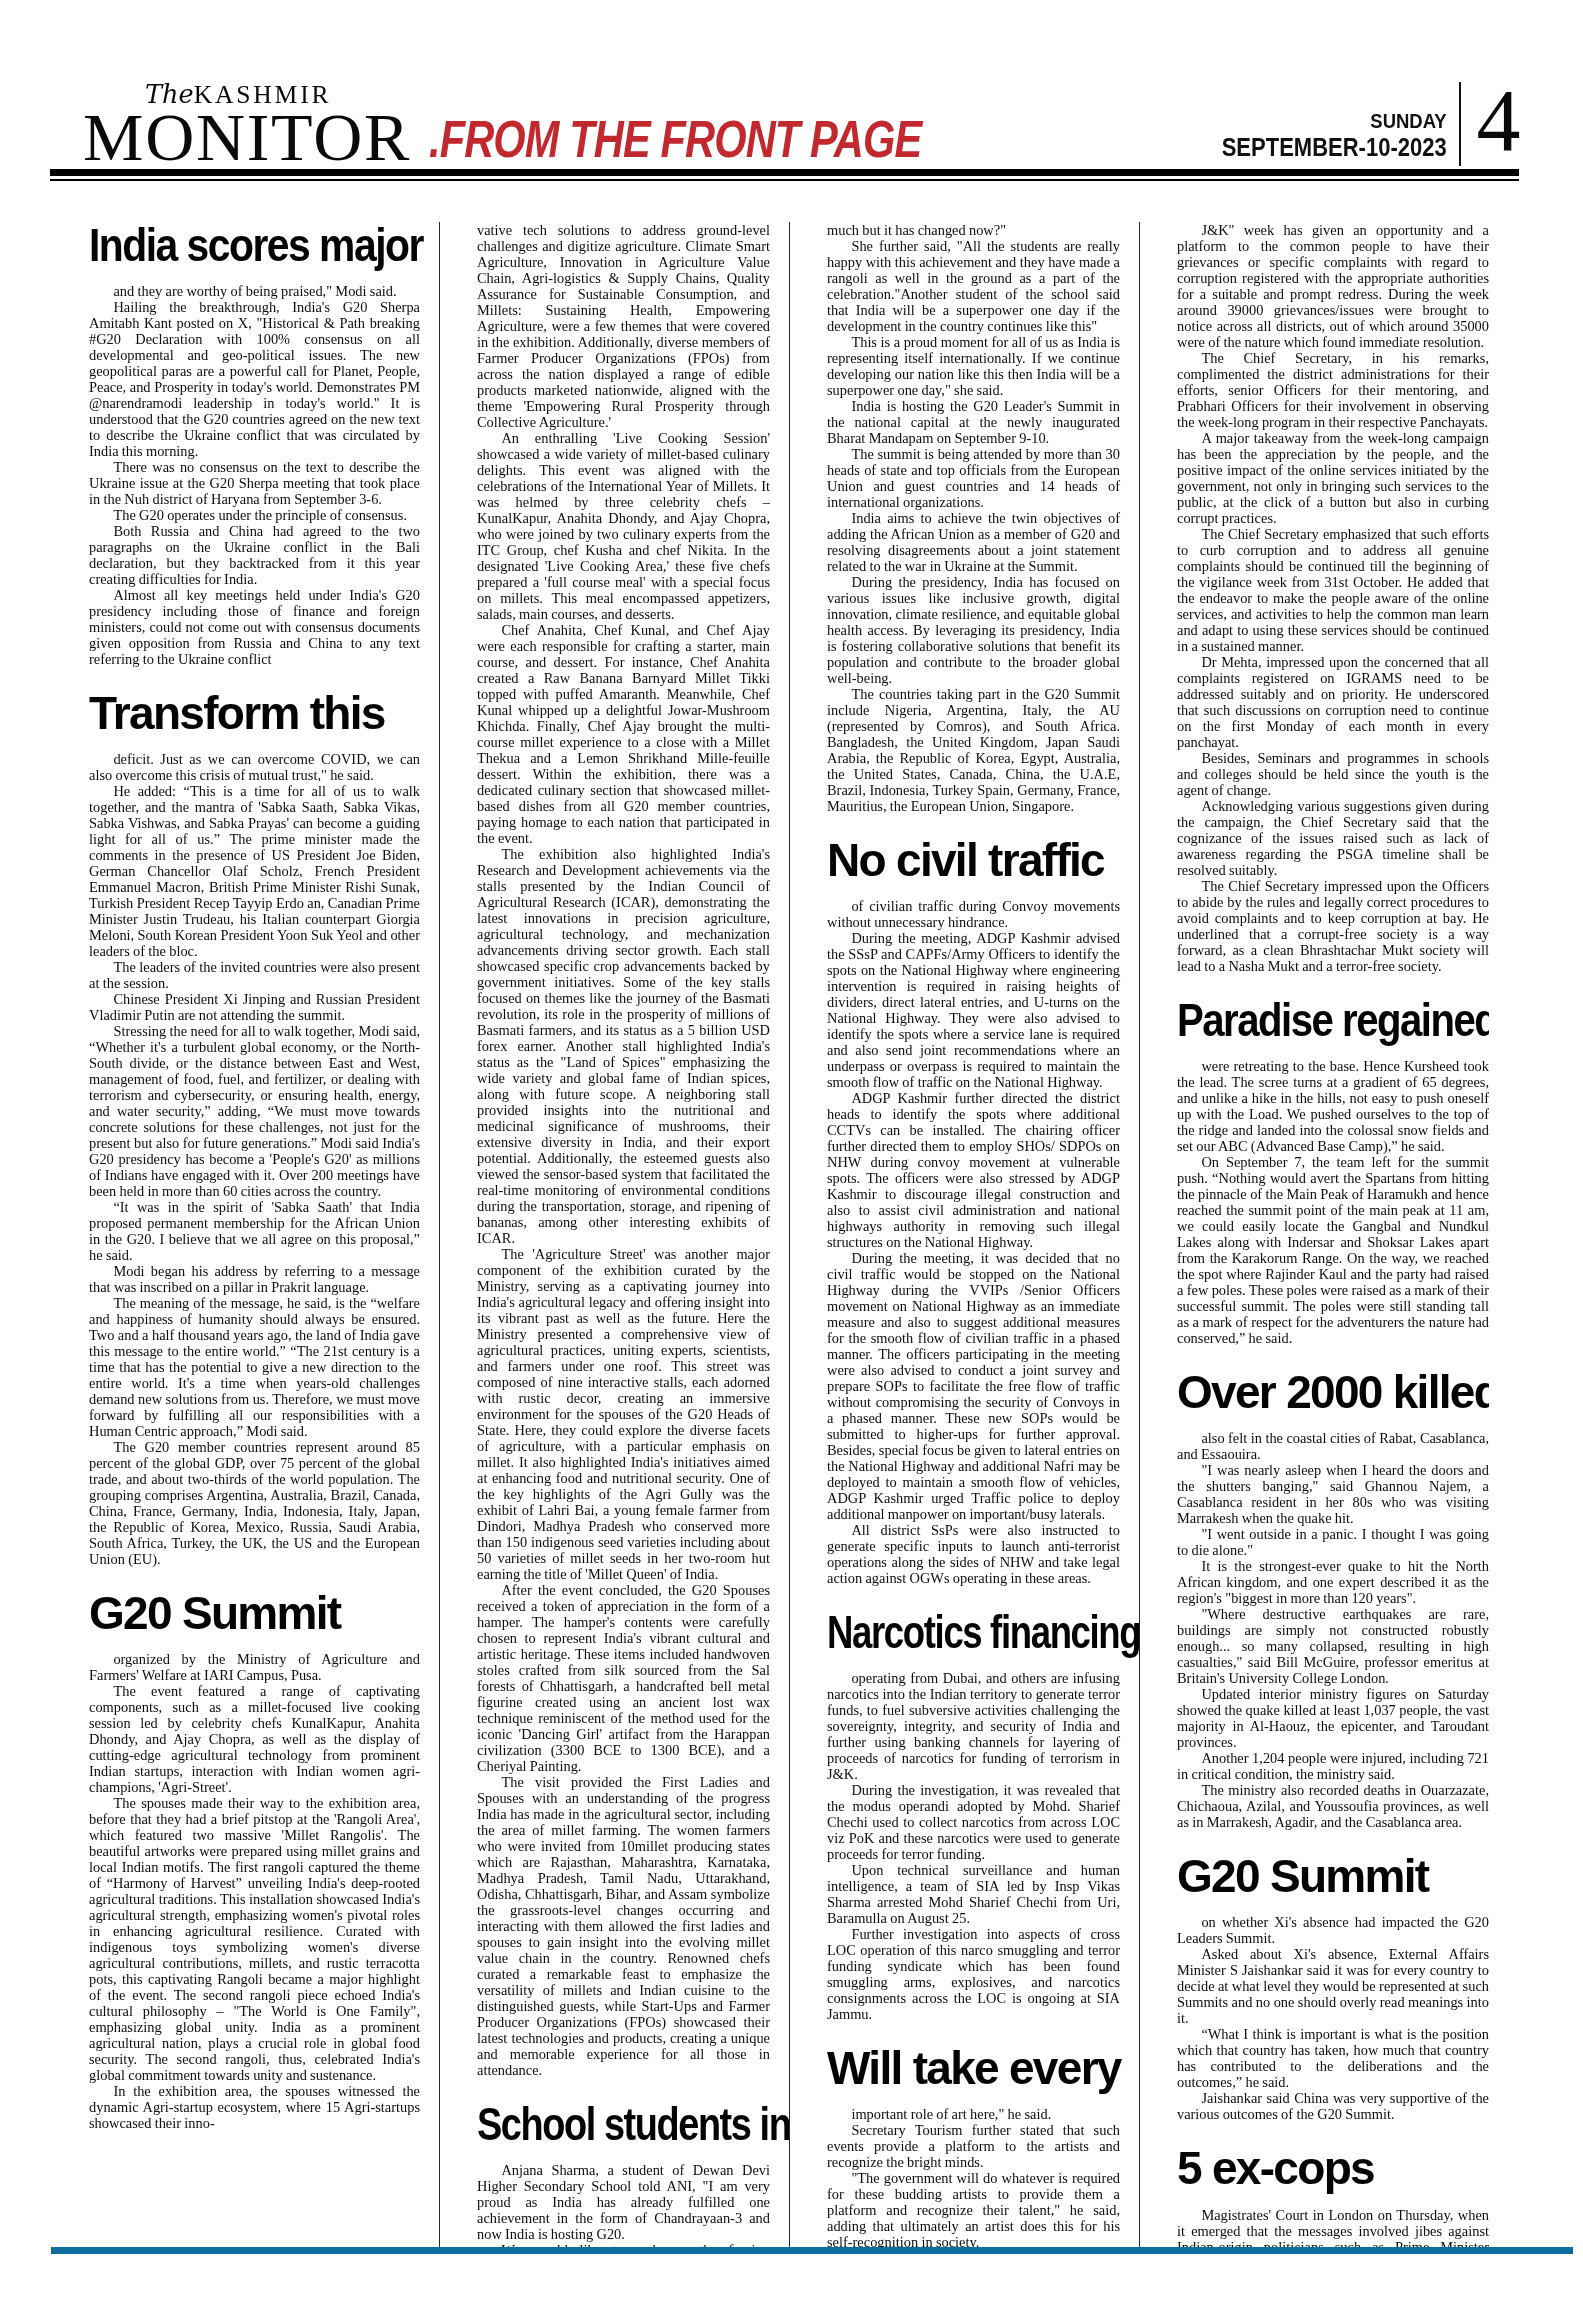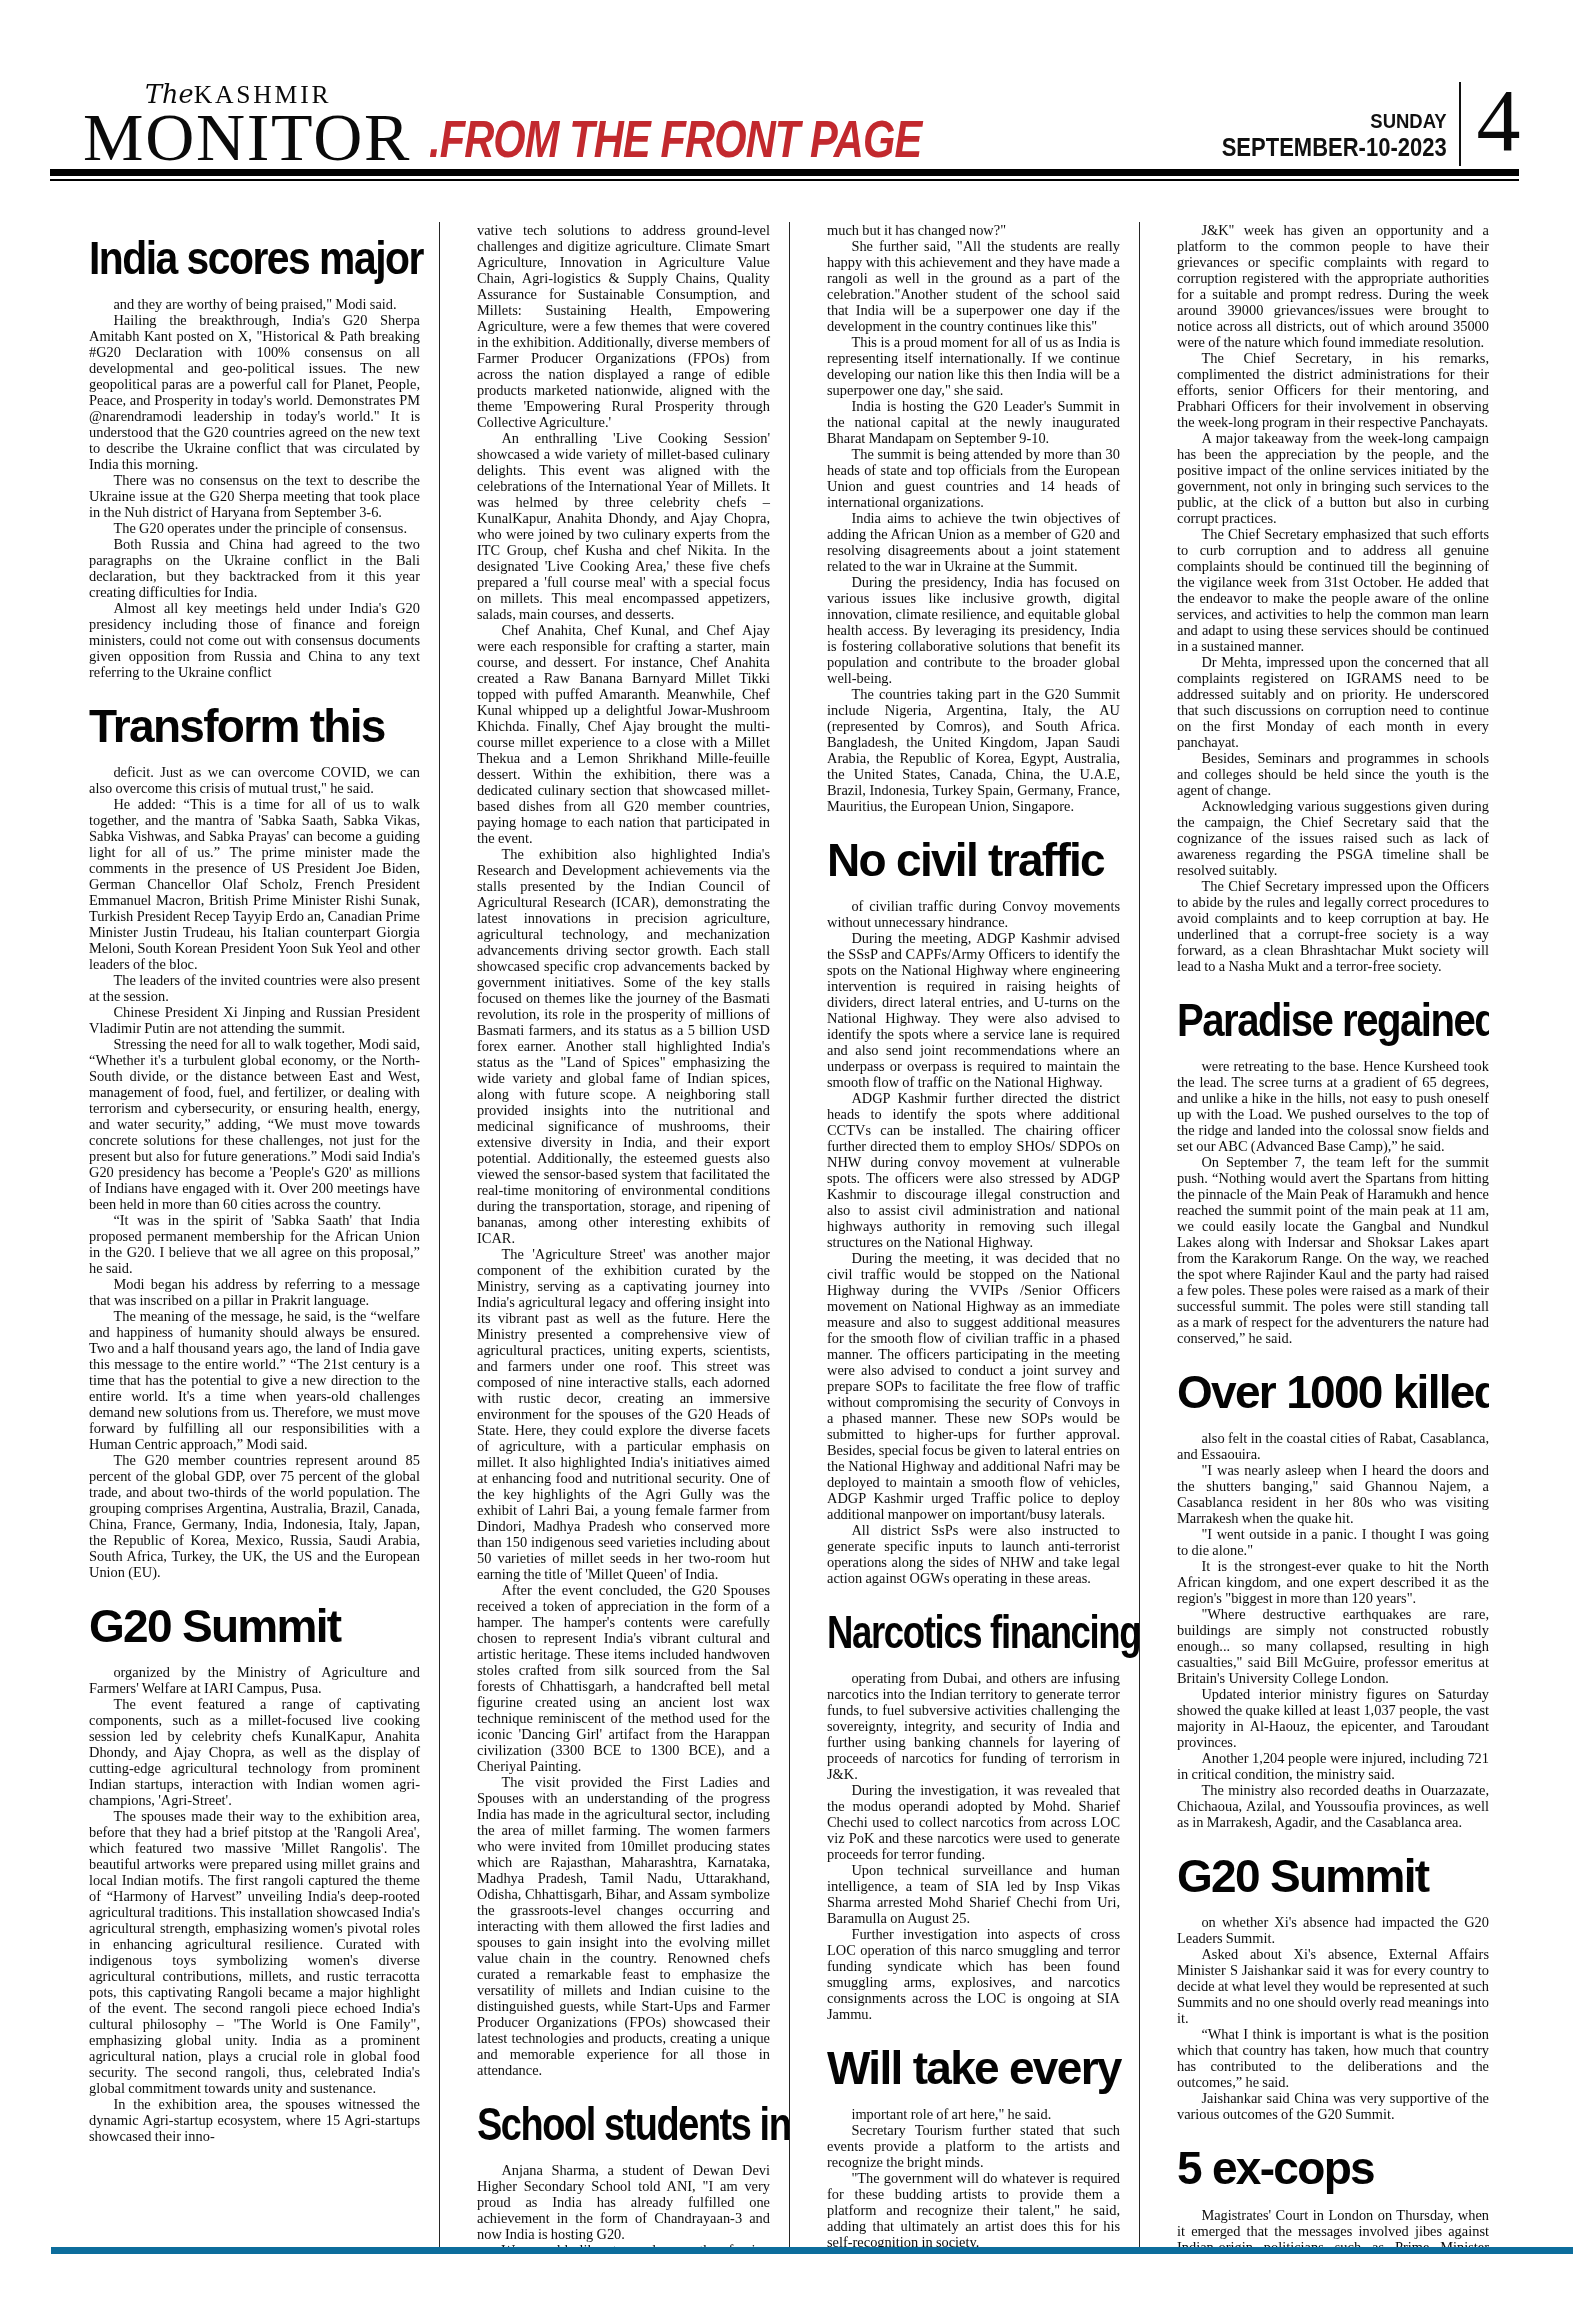--- a/index.html
+++ b/index.html
@@ -33,21 +33,21 @@
     display:grid;grid-template-columns:repeat(4,1fr);
   }
   .col{padding:0 19px;overflow:hidden;}
   .col:first-child{padding-left:0;}
   .col:last-child{padding-right:0;}
   .col + .col{border-left:1.7px solid #262626;padding-left:37px;}
   .headline{
     margin:23px 0 13.3px 0;font-family:"Liberation Sans",sans-serif;font-weight:bold;
     font-size:46px;line-height:1.04;letter-spacing:-1.7px;color:#040404;white-space:nowrap;overflow:visible;
   }
-  .headline:first-child{margin-top:13px;}
+  .headline:first-child{margin-top:0;}
   .headline .hl{display:inline-block;transform-origin:left bottom;}
   .para{
     margin:0;font-size:14.4px;line-height:16px;text-align:justify;text-indent:24.4px;
     word-spacing:-0.3px;color:#0d0d0d;
   }
   .para.noindent{text-indent:0;}
   
   .bottom-bar{position:absolute;left:51px;right:10px;top:2247px;height:7.2px;background:var(--blue);}
 </style>
 </head>
@@ -139,21 +139,21 @@
       <p class="para">The Chief Secretary, in his remarks, complimented the district administrations for their efforts, senior Officers for their mentoring, and Prabhari Officers for their involvement in observing the week-long program in their respective Panchayats.</p>
       <p class="para">A major takeaway from the week-long campaign has been the appreciation by the people, and the positive impact of the online services initiated by the government, not only in bringing such services to the public, at the click of a button but also in curbing corrupt practices.</p>
       <p class="para">The Chief Secretary emphasized that such efforts to curb corruption and to address all genuine complaints should be continued till the beginning of the vigilance week from 31st October. He added that the endeavor to make the people aware of the online services, and activities to help the common man learn and adapt to using these services should be continued in a sustained manner.</p>
       <p class="para">Dr Mehta, impressed upon the concerned that all complaints registered on IGRAMS need to be addressed suitably and on priority. He underscored that such discussions on corruption need to continue on the first Monday of each month in every panchayat.</p>
       <p class="para">Besides,  Seminars and programmes in schools and colleges should be held since the youth is the agent of change.</p>
       <p class="para">Acknowledging various suggestions given during the campaign, the Chief Secretary said that the cognizance of the issues raised such as lack of awareness regarding the PSGA timeline shall be resolved suitably.</p>
       <p class="para">The Chief Secretary impressed upon the Officers to abide by the rules and legally correct procedures to avoid complaints and to keep corruption at bay. He underlined that a corrupt-free society is a way forward, as a clean Bhrashtachar Mukt society will lead to a Nasha Mukt and a terror-free society.</p>
       <h2 class="headline"><span class="hl" style="transform: scaleX(0.872);">Paradise regained:</span></h2>
       <p class="para">were retreating to the base. Hence Kursheed took the lead. The scree turns at a gradient of 65 degrees, and unlike a hike in the hills, not easy to push oneself up with the Load. We pushed ourselves to the top of the ridge and landed into the colossal snow fields and set our ABC (Advanced Base Camp),” he said.</p>
       <p class="para">On September 7, the team left for the summit push. “Nothing would avert the Spartans from hitting the pinnacle of the Main Peak of Haramukh and hence reached the summit point of the main peak at 11 am, we could easily locate the Gangbal and Nundkul Lakes along with Indersar and Shoksar Lakes apart from the Karakorum Range.  On the way, we reached the spot where Rajinder Kaul and the party had raised a few poles. These poles were raised as a mark of their successful summit. The poles were still standing tall as a mark of respect for the adventurers the nature had conserved,” he said.</p>
-      <h2 class="headline"><span class="hl">Over 1000 killed</span></h2>
+      <h2 class="headline"><span class="hl">Over 2000 killed</span></h2>
       <p class="para">also felt in the coastal cities of Rabat, Casablanca, and Essaouira.</p>
       <p class="para">"I was nearly asleep when I heard the doors and the shutters banging," said Ghannou Najem, a Casablanca resident in her 80s who was visiting Marrakesh when the quake hit.</p>
       <p class="para">"I went outside in a panic. I thought I was going to die alone."</p>
       <p class="para">It is the strongest-ever quake to hit the North African kingdom, and one expert described it as the region's "biggest in more than 120 years".</p>
       <p class="para">"Where destructive earthquakes are rare, buildings are simply not constructed robustly enough... so many collapsed, resulting in high casualties," said Bill McGuire, professor emeritus at Britain's University College London.</p>
       <p class="para">Updated interior ministry figures on Saturday showed the quake killed at least 1,037 people, the vast majority in Al-Haouz, the epicenter, and Taroudant provinces.</p>
       <p class="para">Another 1,204 people were injured, including 721 in critical condition, the ministry said.</p>
       <p class="para">The ministry also recorded deaths in Ouarzazate, Chichaoua, Azilal, and Youssoufia provinces, as well as in Marrakesh, Agadir, and the Casablanca area.</p>
       <h2 class="headline"><span class="hl">G20 Summit</span></h2>
       <p class="para">on whether Xi's absence had impacted the G20 Leaders Summit.</p>

